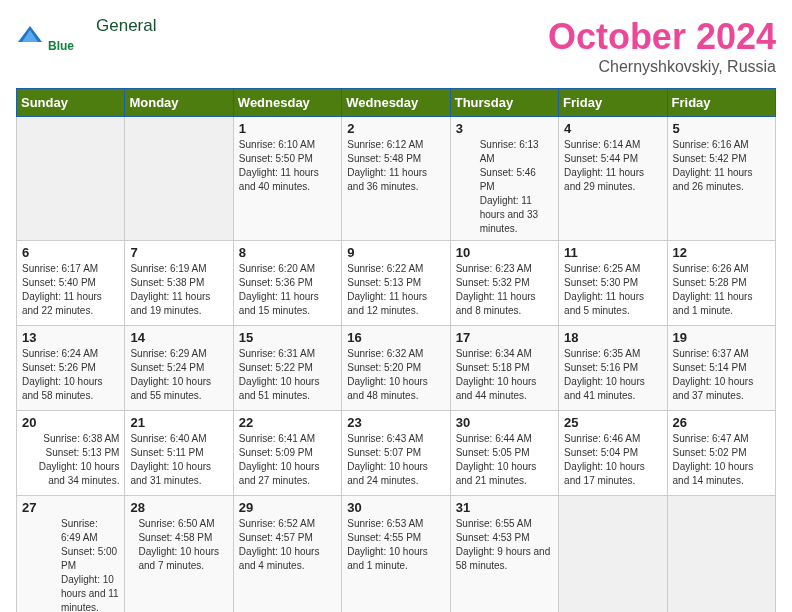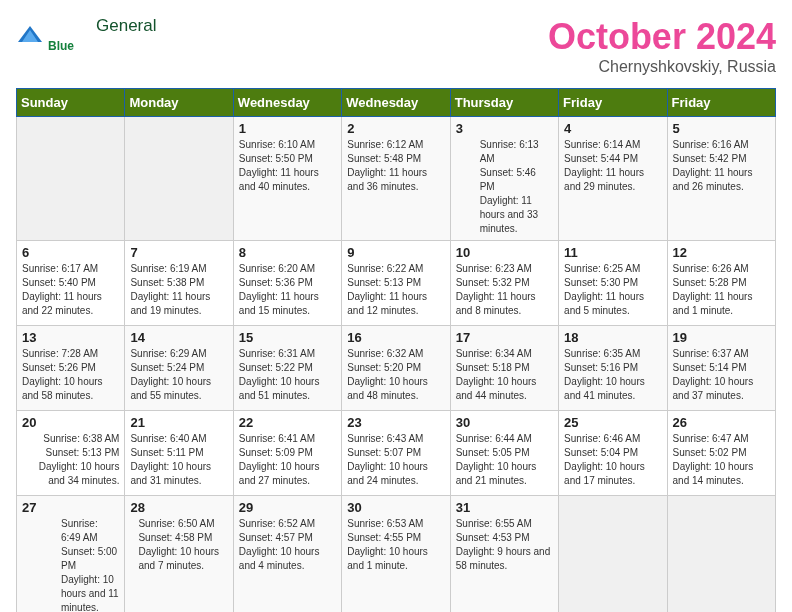--- a/index.html
+++ b/index.html
@@ -189,21 +189,21 @@
         <td>
           <span class="day-number">12</span>
           <div class="day-info" style="white-space: pre-line;">Sunrise: 6:26 AM
 Sunset: 5:28 PM
 Daylight: 11 hours and 1 minute.</div>
         </td>
       </tr>
       <tr>
         <td>
           <span class="day-number">13</span>
-          <div class="day-info" style="white-space: pre-line;">Sunrise: 7:28 AM
+          <div class="day-info" style="white-space: pre-line;">Sunrise: 6:24 AM
 Sunset: 5:26 PM
 Daylight: 10 hours and 58 minutes.</div>
         </td>
         <td>
           <span class="day-number">14</span>
           <div class="day-info" style="white-space: pre-line;">Sunrise: 6:29 AM
 Sunset: 5:24 PM
 Daylight: 10 hours and 55 minutes.</div>
         </td>
         <td>

